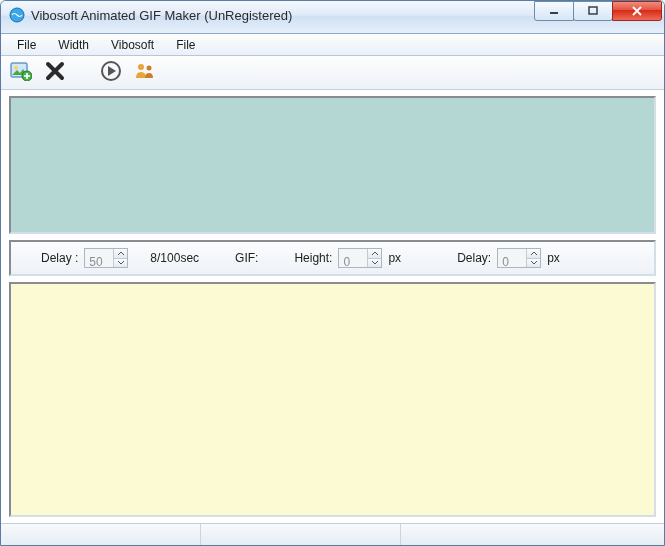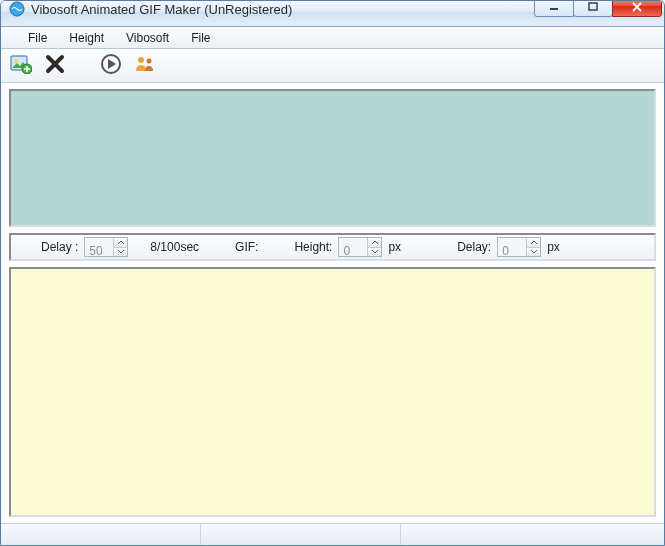--- a/index.html
+++ b/index.html
@@ -16,23 +16,24 @@
     height: 546px;
     border: 1px solid #5a7ca0;
     border-radius: 6px 6px 0 0;
     background: #fff;
     display: flex;
     flex-direction: column;
     box-shadow: 0 0 4px rgba(0,0,0,0.2);
     overflow: hidden;
   }
   .titlebar {
-    height: 26px;
+    height: 33px;
     background: linear-gradient(to bottom, #f3f8fe 0%, #dfeaf7 45%, #cfe0f4 46%, #e6effa 100%);
     display: flex;
+    align-items: center;
     padding: 0 2px 4px 8px;
     border-bottom: 1px solid #8aa8c7;
   }
   .titlebar .app-icon {
     width: 16px; height: 16px;
     margin-right: 6px;
     display: inline-flex; align-items: center; justify-content: center;
   }
   .titlebar .title {
     flex: 1;
@@ -61,21 +62,21 @@
     border-color: #9a2a1b;
     border-radius: 0 0 3px 0;
   }
   .winbtn svg { display: block; }
   .menubar {
     height: 22px;
     background: linear-gradient(to bottom, #fdfefe, #e9f0f8);
     border-bottom: 1px solid #b7c6d8;
     display: flex;
     align-items: center;
-    padding: 0 17px;
+    padding: 0 6px;
     gap: 2px;
   }
   .menuitem {
     padding: 2px 10px;
     color: #1a1a1a;
     cursor: default;
   }
   .toolbar {
     height: 34px;
     background: linear-gradient(to bottom, #fdfdfd, #edf2f8);
@@ -102,21 +103,21 @@
     height: 138px;
     border: 2px inset #d5dde6;
     background: #b4d7d4;
   }
   .params {
     height: 28px;
     border: 2px inset #d5dde6;
     background: linear-gradient(to bottom, #fbfcfd, #eef2f7);
     display: flex;
     align-items: center;
-    padding: 8px 10px;
+    padding: 16px 10px;
     gap: 6px;
     color: #222;
     font-size: 12px;
   }
   .spinwrap {
     display: inline-flex;
     align-items: stretch;
     height: 20px;
     border: 1px solid #abb6c2;
     background: #f3f5f7;
@@ -191,21 +192,21 @@
       <div class="winbtn close">
         <svg width="12" height="10" viewBox="0 0 12 10">
             <path d="M2 1 L10 9 M10 1 L2 9" stroke="#fff" stroke-width="1.8"></path>
           </svg>
       </div>
     </div>
   </div>
 
   <div class="menubar">
     <div class="menuitem">File</div>
-    <div class="menuitem">Height</div>
+    <div class="menuitem">Width</div>
     <div class="menuitem">Vibosoft</div>
     <div class="menuitem">File</div>
   </div>
 
   <div class="toolbar">
     <div class="toolbtn">
       <span>
         <svg width="22" height="20" viewBox="0 0 22 20">
           <rect x="1" y="2" width="16" height="14" rx="1" fill="#cfe8ff" stroke="#2b6fab"></rect>
           <circle cx="6" cy="7" r="2" fill="#ffd24a"></circle>

